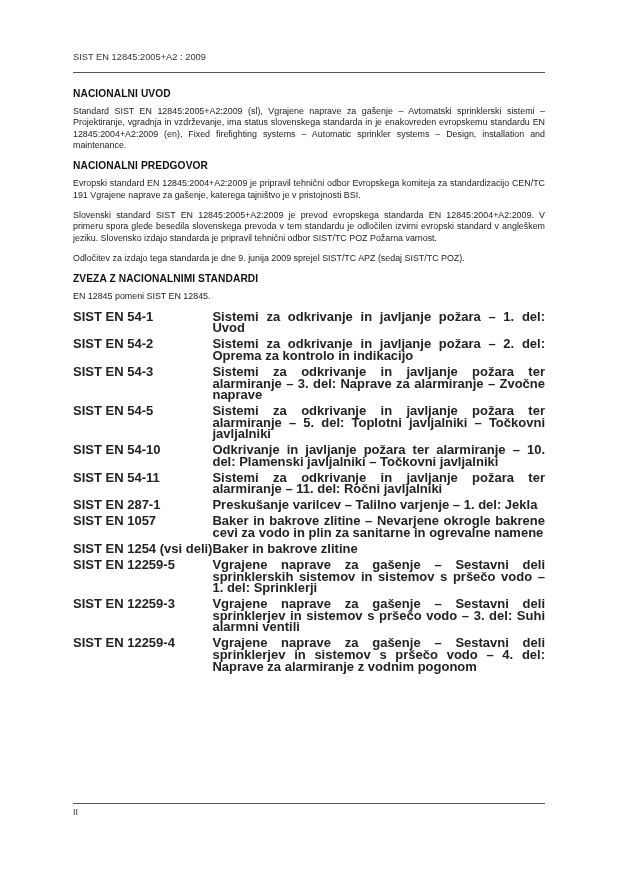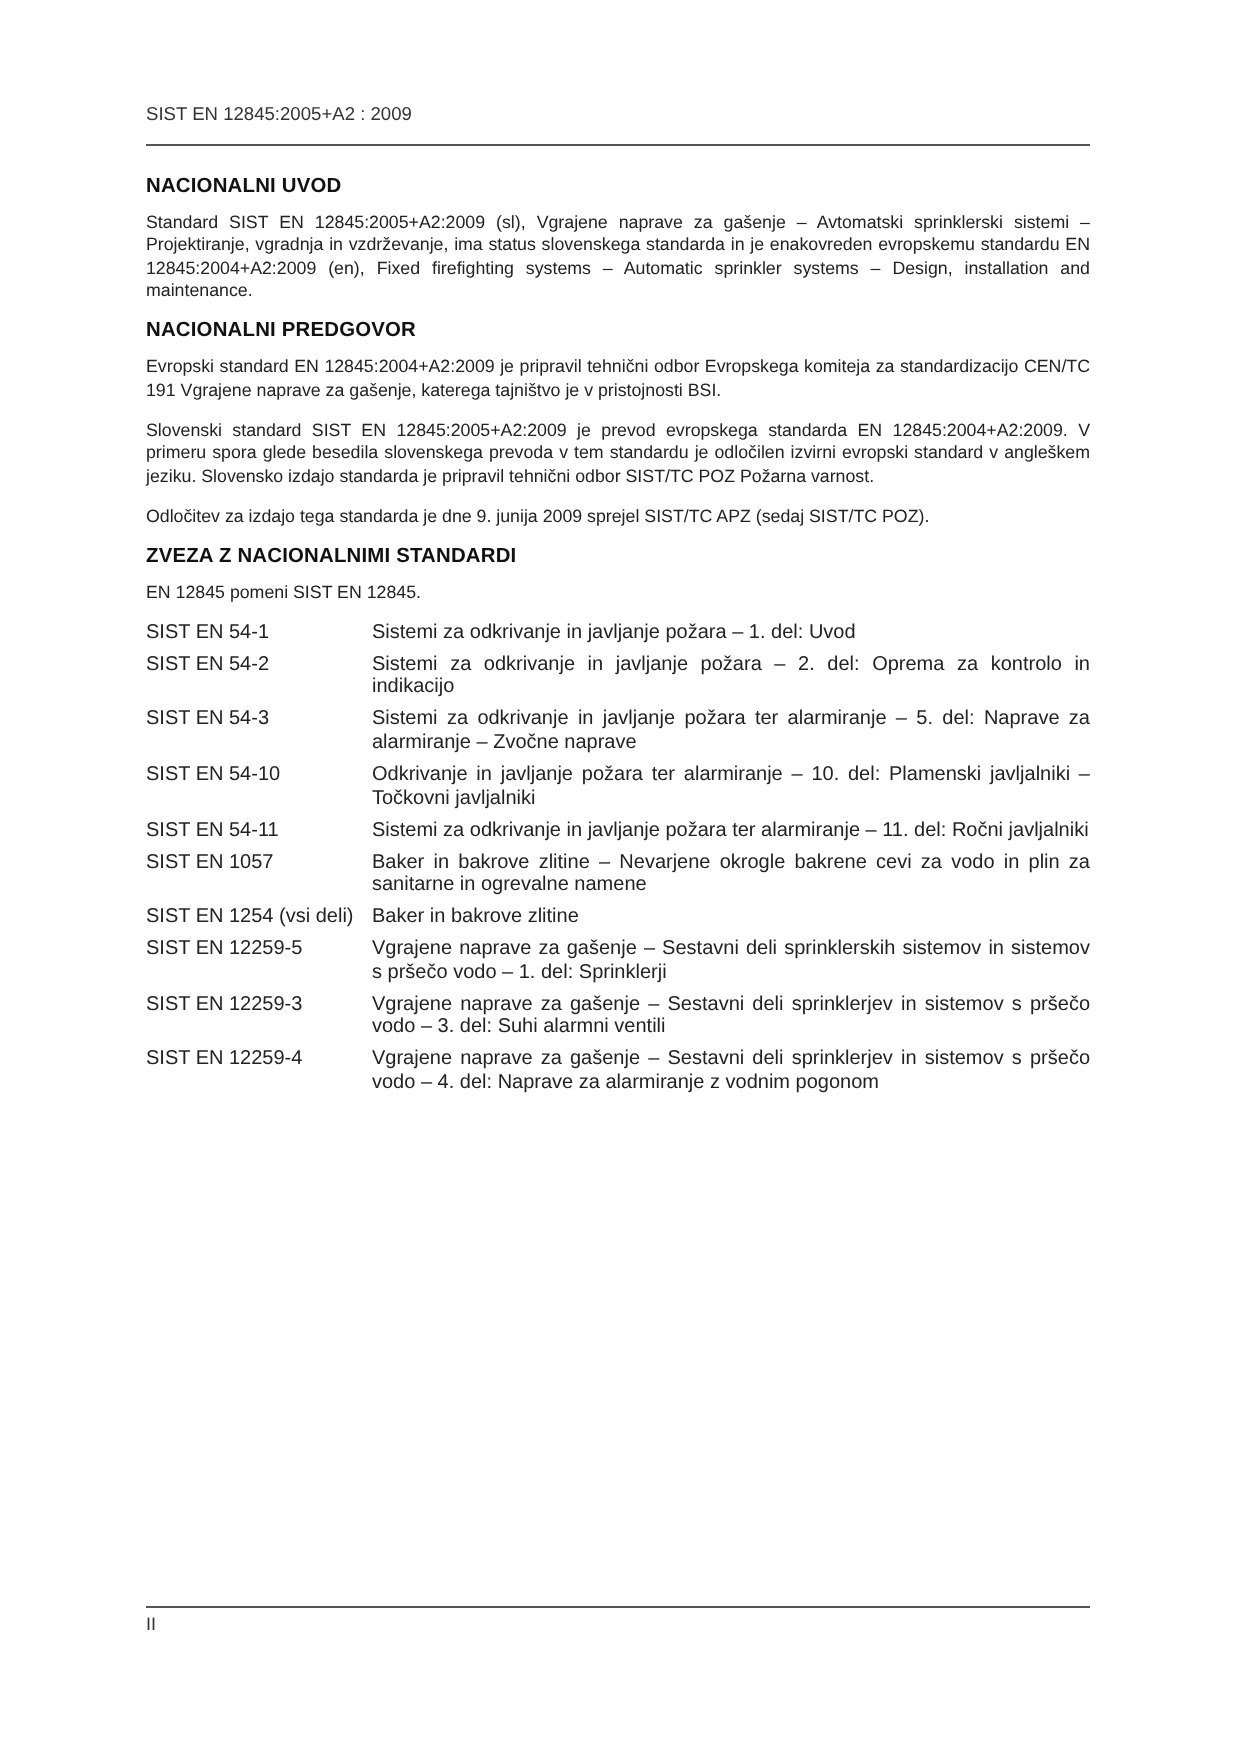--- a/index.html
+++ b/index.html
@@ -5,21 +5,21 @@
   html, body { margin: 0; padding: 0; background: #ffffff; }
   body { width: 619px; height: 877px; position: relative; overflow: hidden;
          font-family: "Liberation Sans", sans-serif; color: #222; }
   .page { position: absolute; left: 73px; top: 0; width: 472px; }
   .running-header { position: absolute; top: 52px; left: 0; font-size: 9.3px; color: #333; }
   .header-rule { position: absolute; top: 72px; left: 0; width: 472px; height: 0; border-top: 1.3px solid #555; }
   .content { position: absolute; top: 88px; left: 0; width: 472px; font-size: 8.9px; line-height: 11.6px; }
   h2 { font-size: 10.2px; font-weight: bold; margin: 0 0 6px 0; color: #111; letter-spacing: 0.1px; }
   p { margin: 0 0 8.5px 0; text-align: justify; }
   .sec { margin-top: 6px; }
-  table { border-collapse: collapse; width: 472px; font-size: 10px; line-height: 11.6px; margin-top: 0; }
+  table { border-collapse: collapse; width: 472px; font-size: 13px; line-height: 11.6px; margin-top: 0; font-weight: bold; }
   td { vertical-align: top; padding: 0 0 4.4px 0; }
   td.code { width: 113px; white-space: nowrap; }
   td.desc { text-align: justify; }
   .footer-rule { position: absolute; top: 803px; left: 0; width: 472px; border-top: 1.3px solid #555; }
   .page-num { position: absolute; top: 807px; left: 0; font-size: 9px; color: #333; text-align: right; }
 </style>
 </head>
 <body>
 
 <div class="page">
@@ -47,29 +47,37 @@
             <tr>
               <td class="code">SIST EN 54-1</td>
               <td class="desc">Sistemi za odkrivanje in javljanje požara – 1. del: Uvod</td>
             </tr>
             <tr>
               <td class="code">SIST EN 54-2</td>
               <td class="desc">Sistemi za odkrivanje in javljanje požara – 2. del: Oprema za kontrolo in indikacijo</td>
             </tr>
             <tr>
               <td class="code">SIST EN 54-3</td>
-              <td class="desc">Sistemi za odkrivanje in javljanje požara ter alarmiranje – 5. del: Naprave za alarmiranje – Zvočne naprave</td>
+              <td class="desc">Sistemi za odkrivanje in javljanje požara ter alarmiranje – 3. del: Naprave za alarmiranje – Zvočne naprave</td>
+            </tr>
+            <tr>
+              <td class="code">SIST EN 54-5</td>
+              <td class="desc">Sistemi za odkrivanje in javljanje požara ter alarmiranje – 5. del: Toplotni javljalniki – Točkovni javljalniki</td>
             </tr>
             <tr>
               <td class="code">SIST EN 54-10</td>
               <td class="desc">Odkrivanje in javljanje požara ter alarmiranje – 10. del: Plamenski javljalniki – Točkovni javljalniki</td>
             </tr>
             <tr>
               <td class="code">SIST EN 54-11</td>
               <td class="desc">Sistemi za odkrivanje in javljanje požara ter alarmiranje – 11. del: Ročni javljalniki</td>
+            </tr>
+            <tr>
+              <td class="code">SIST EN 287-1</td>
+              <td class="desc">Preskušanje varilcev – Talilno varjenje – 1. del: Jekla</td>
             </tr>
             <tr>
               <td class="code">SIST EN 1057</td>
               <td class="desc">Baker in bakrove zlitine – Nevarjene okrogle bakrene cevi za vodo in plin za sanitarne in ogrevalne namene</td>
             </tr>
             <tr>
               <td class="code">SIST EN 1254 (vsi deli)</td>
               <td class="desc">Baker in bakrove zlitine</td>
             </tr>
             <tr>

